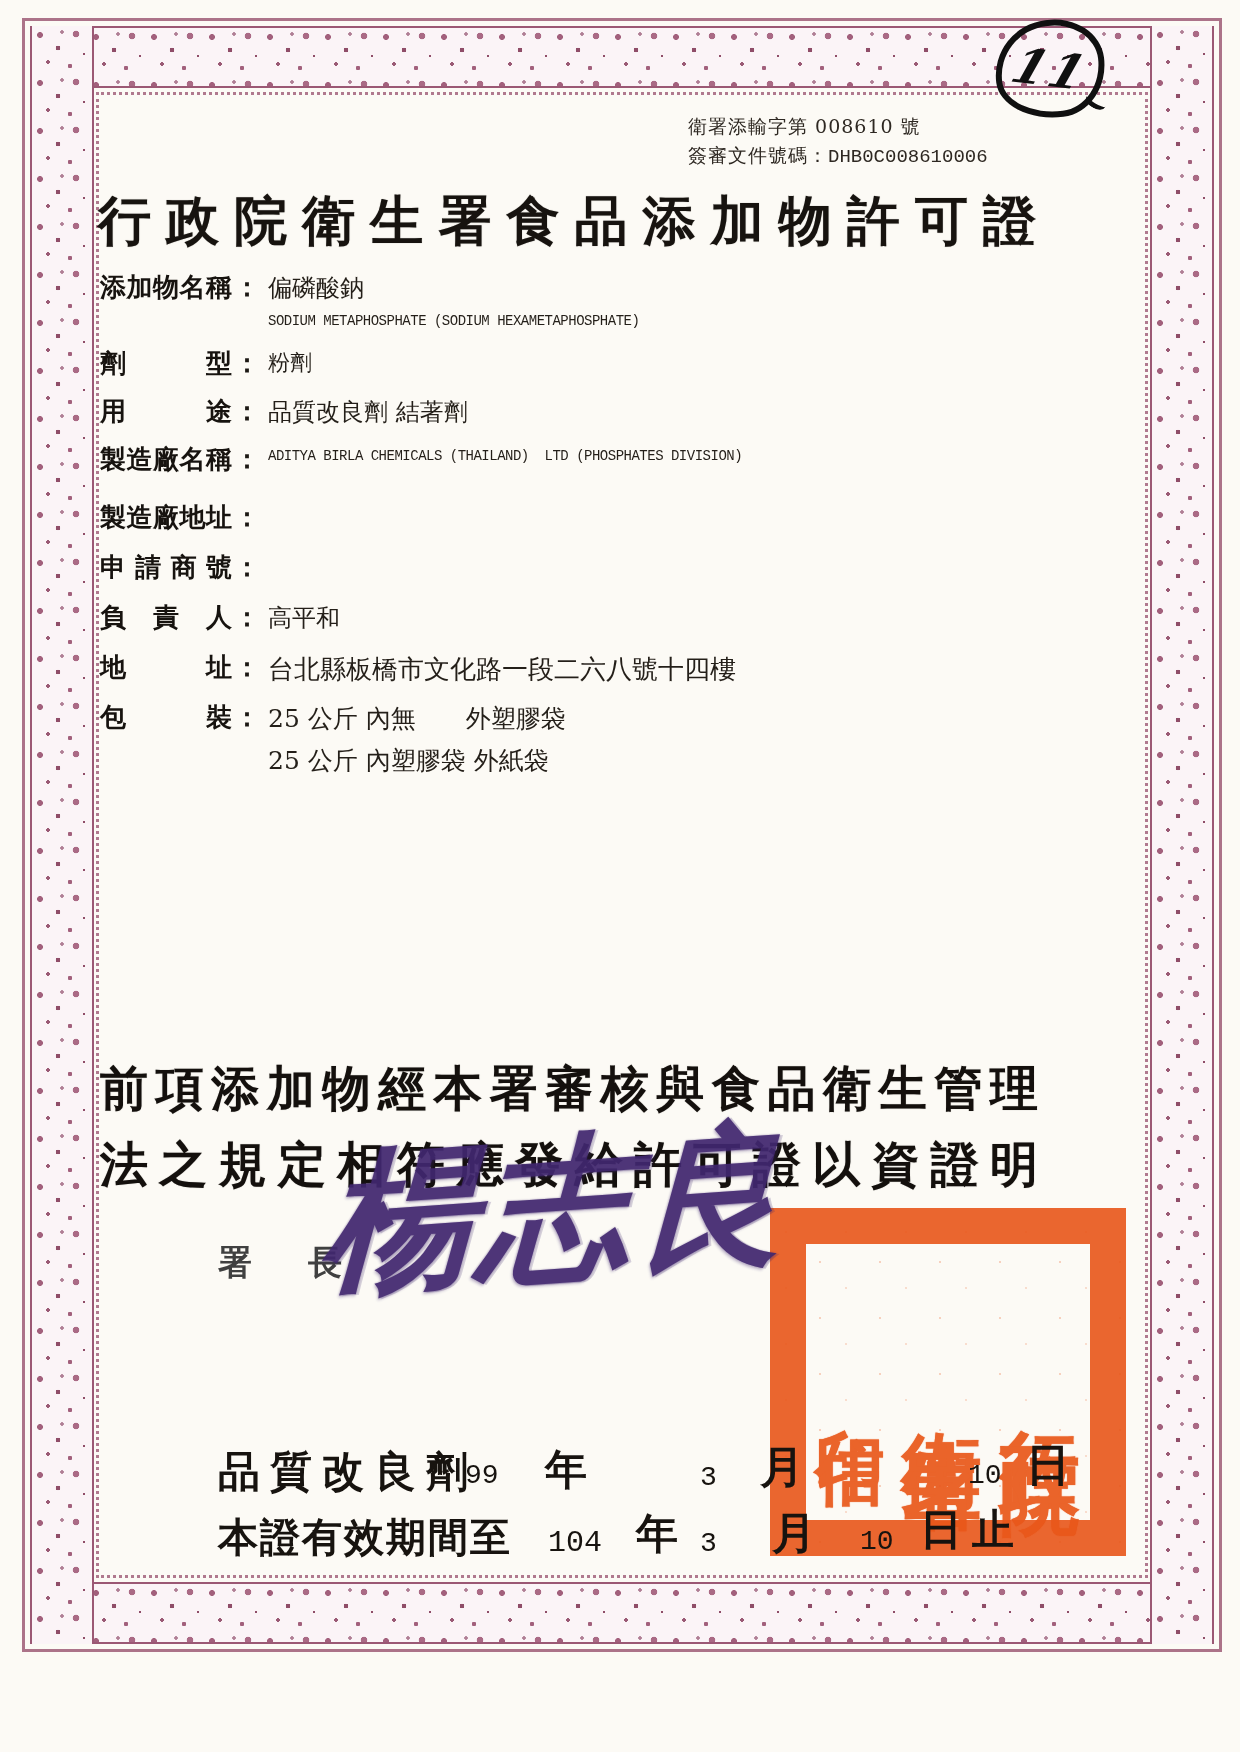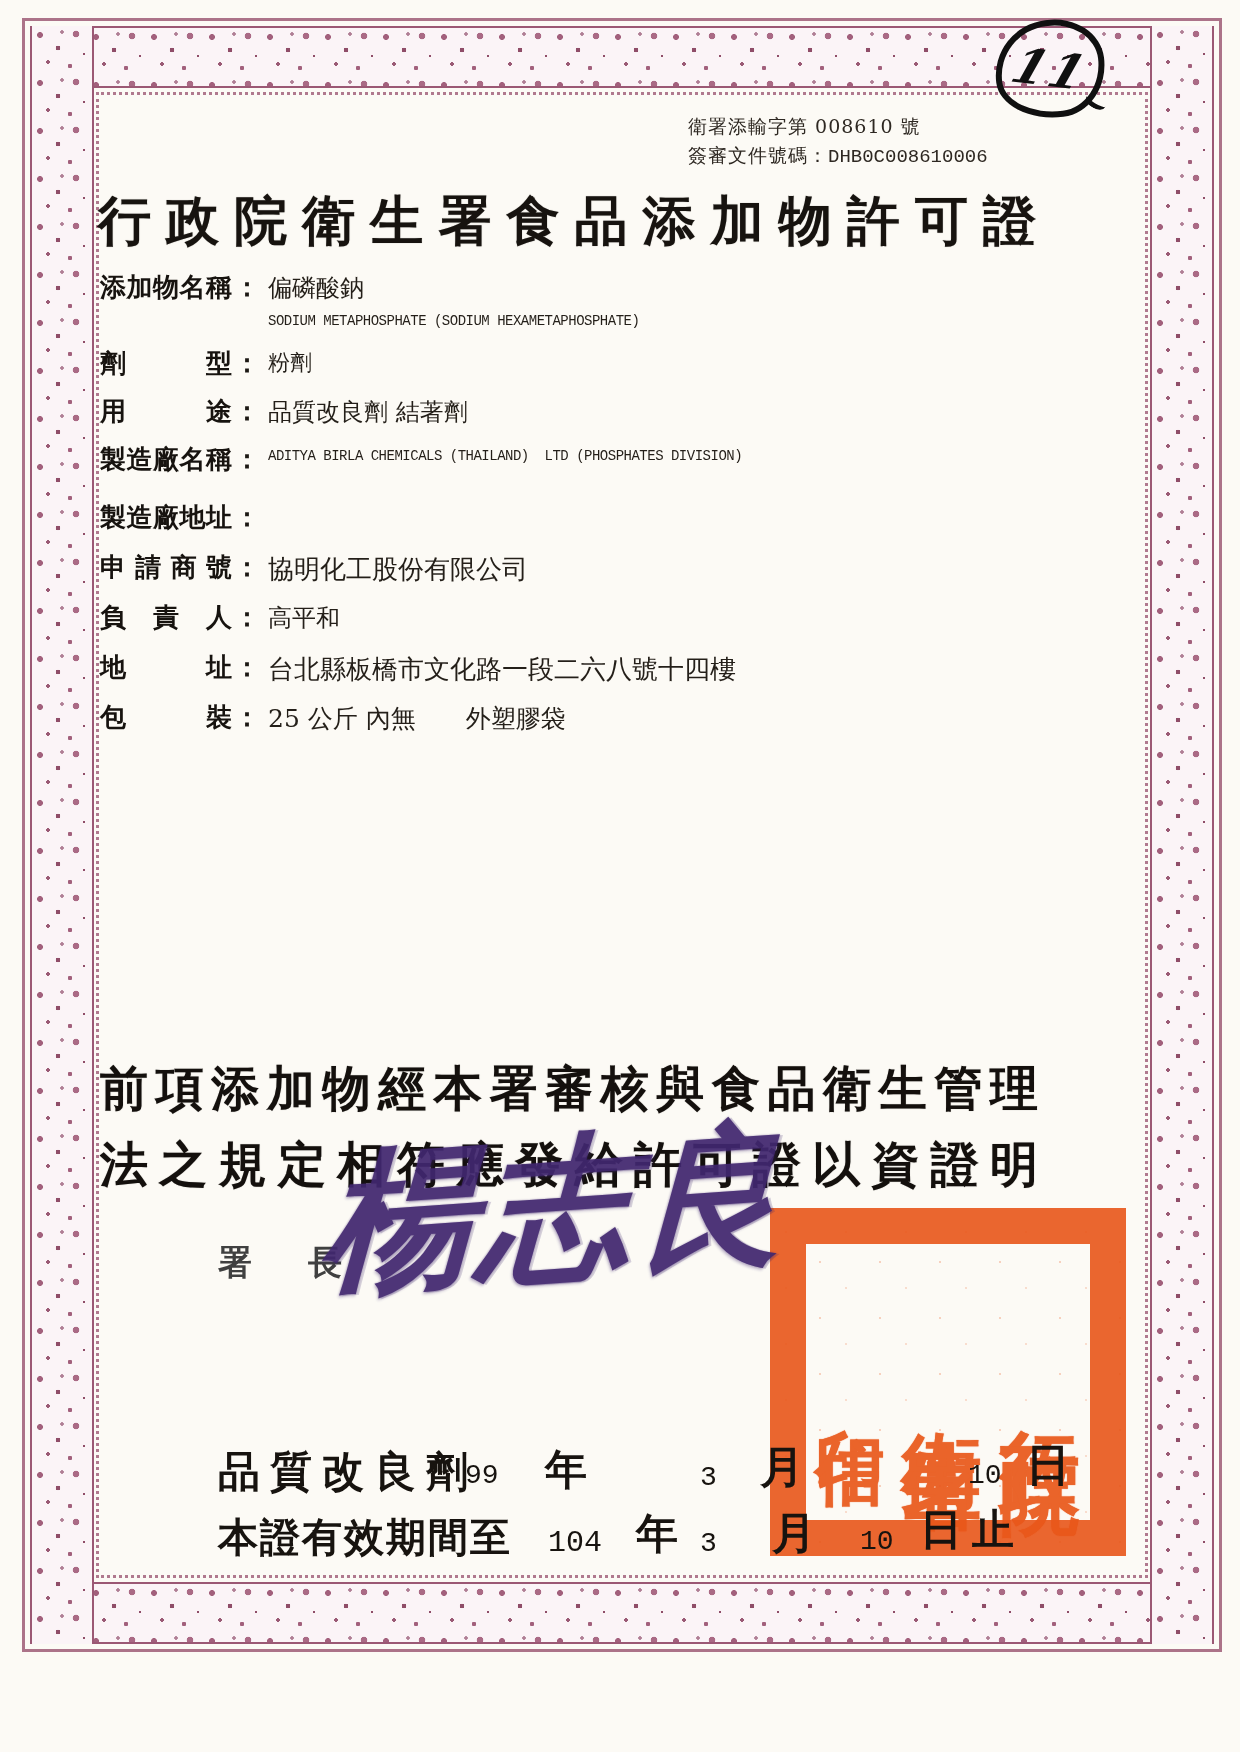--- a/index.html
+++ b/index.html
@@ -187,23 +187,20 @@
     </div>
 
     <div class="row" style="top:484px">
       <span class="lbl" style="padding-top:16px">製造廠地址</span>
       <span class="colon" style="padding-top:16px">：</span>
     </div>
 
     <div class="row" style="top:550px">
       <span class="lbl">申請商號</span>
       <span class="colon">：</span>
-      <span class="vals">
-          <div class="v-cn" style="font-size:26px">協明化工股份有限公司</div>
-        </span>
     </div>
 
     <div class="row" style="top:600px">
       <span class="lbl">負責人</span>
       <span class="colon">：</span>
       <span class="vals">
           <div class="v-cn">高平和</div>
         </span>
     </div>
 
@@ -213,20 +210,21 @@
       <span class="vals">
           <div class="v-cn" style="font-size:26px">台北縣板橋市文化路一段二六八號十四樓</div>
         </span>
     </div>
 
     <div class="row" style="top:700px">
       <span class="lbl">包裝</span>
       <span class="colon">：</span>
       <span class="vals">
         <div class="v-cn" style="font-size:25px">25 公斤 內無　　外塑膠袋</div>
+        <div class="v-cn v-gap" style="font-size:25px">25 公斤 內塑膠袋 外紙袋</div>
       </span>
     </div>
 
   </div>
 
   <div class="statement">
     <div class="sline">前項添加物經本署審核與食品衛生管理</div>
     <div class="sline" style="margin-top:16px">法之規定相符應發給許可證以資證明</div>
   </div>
 

